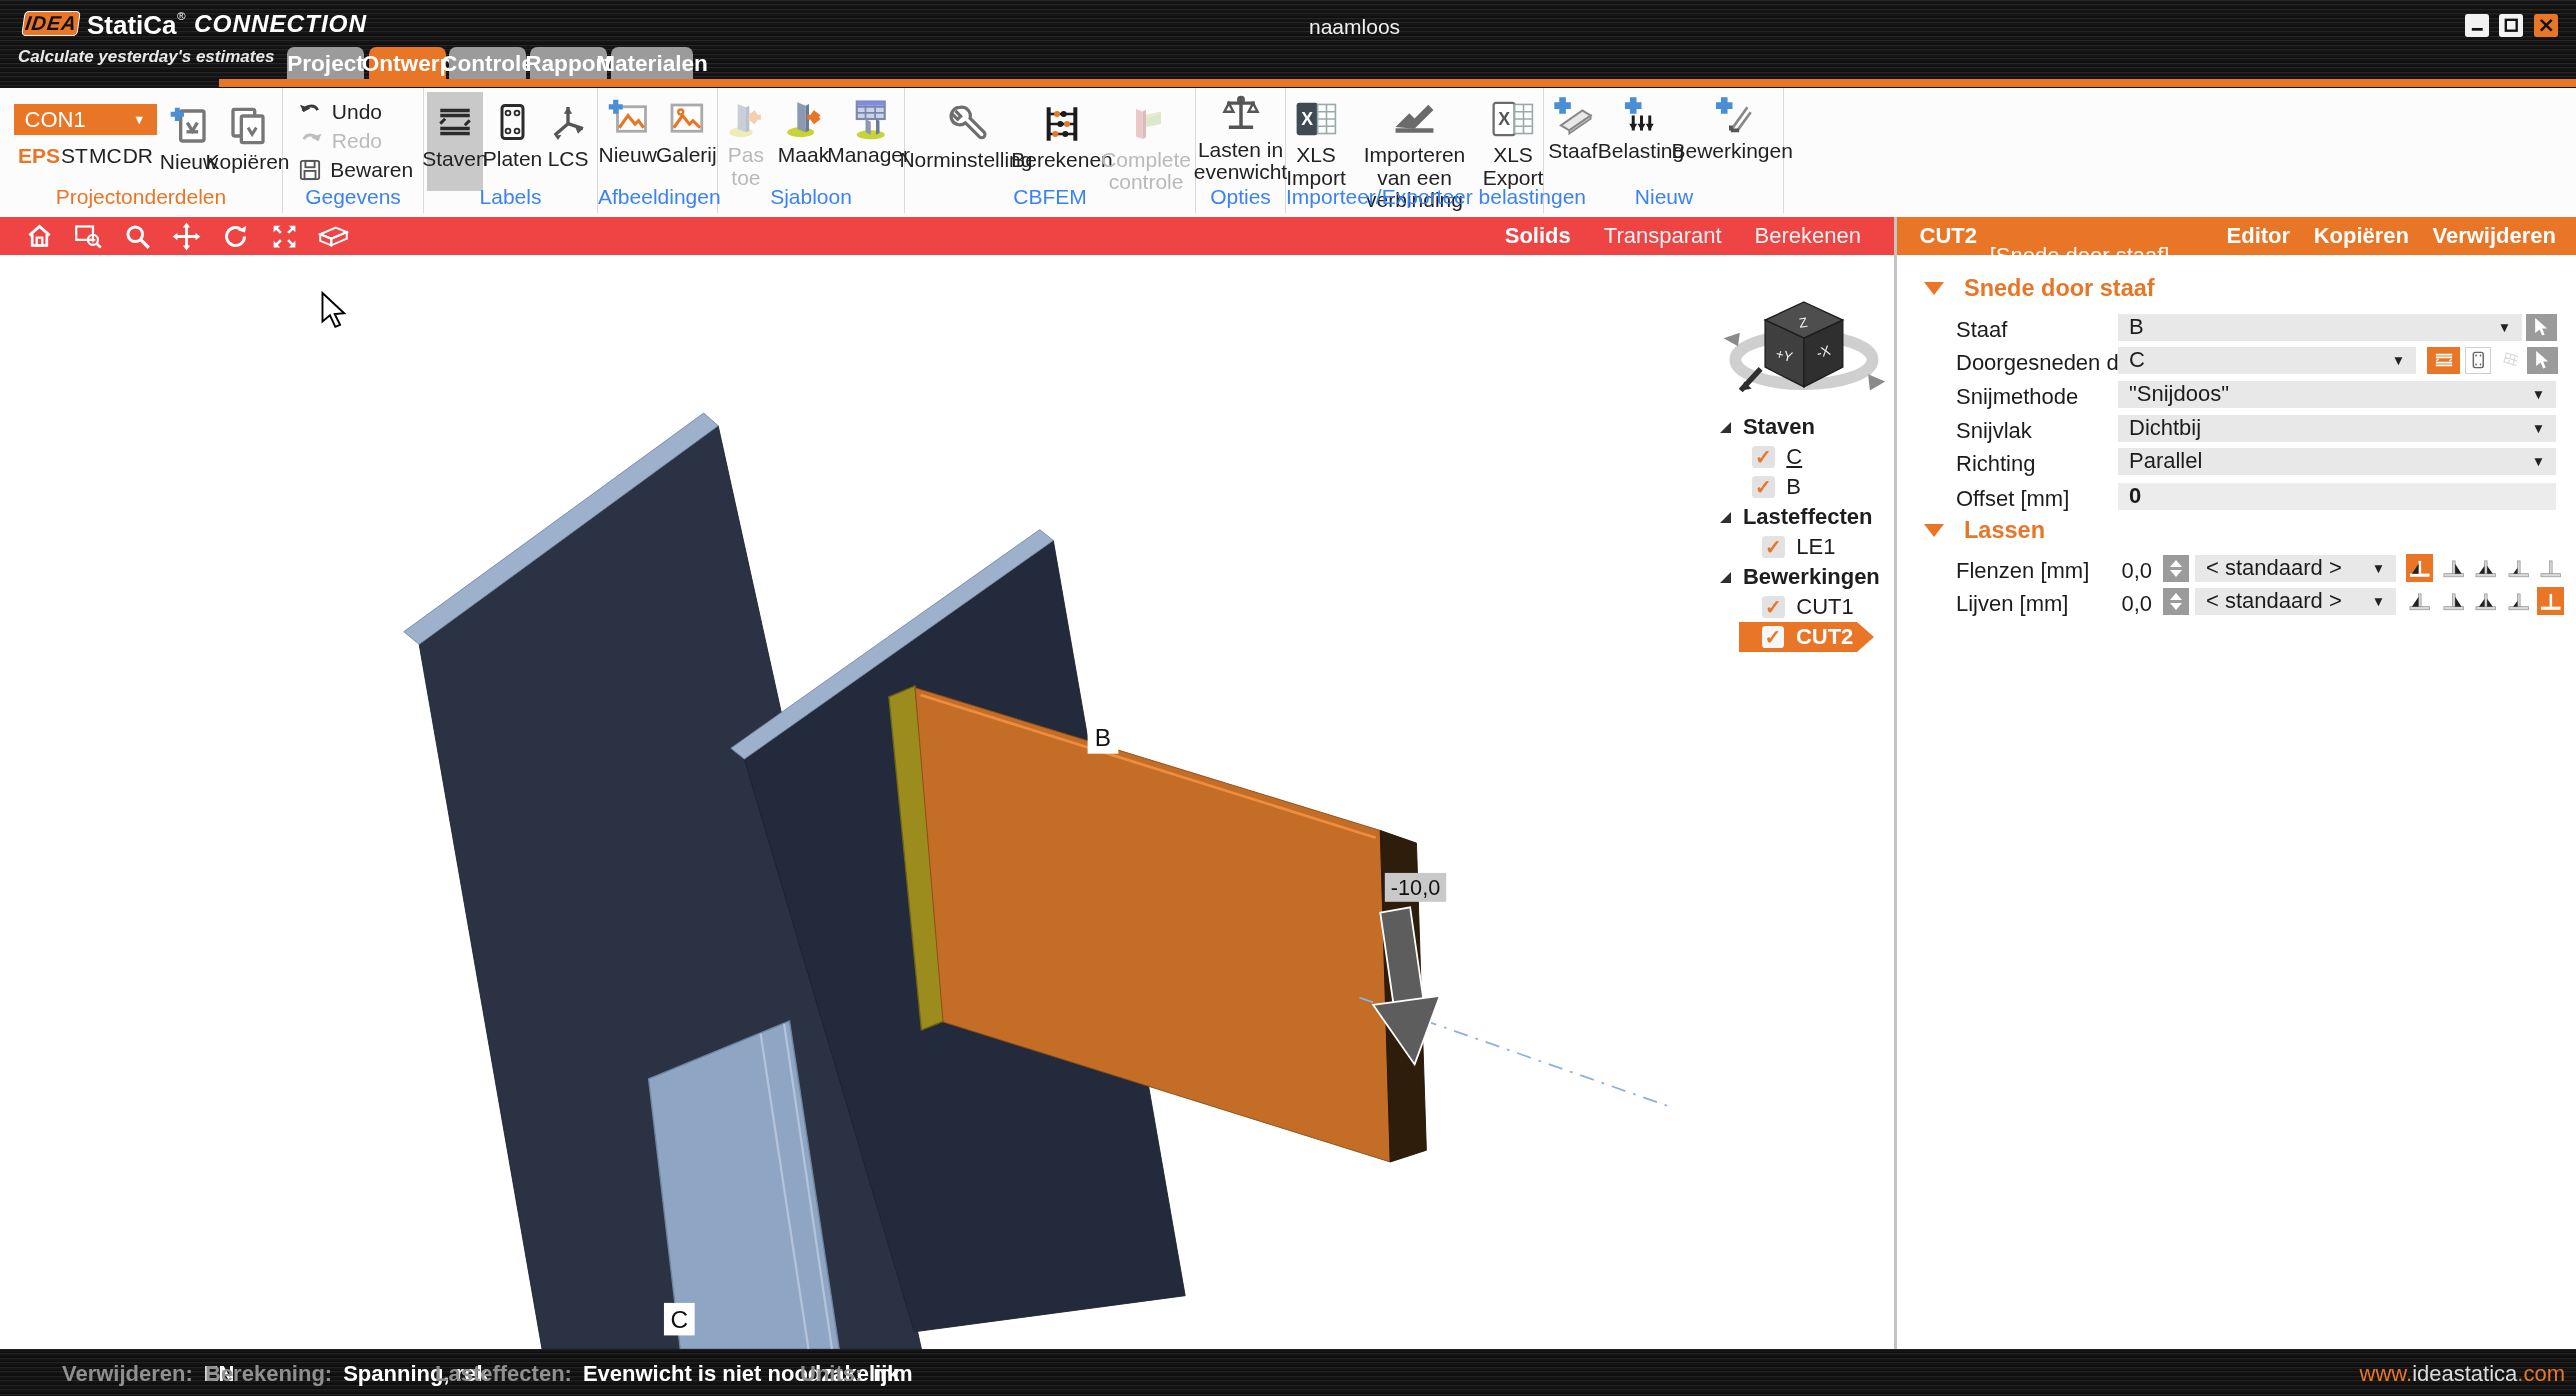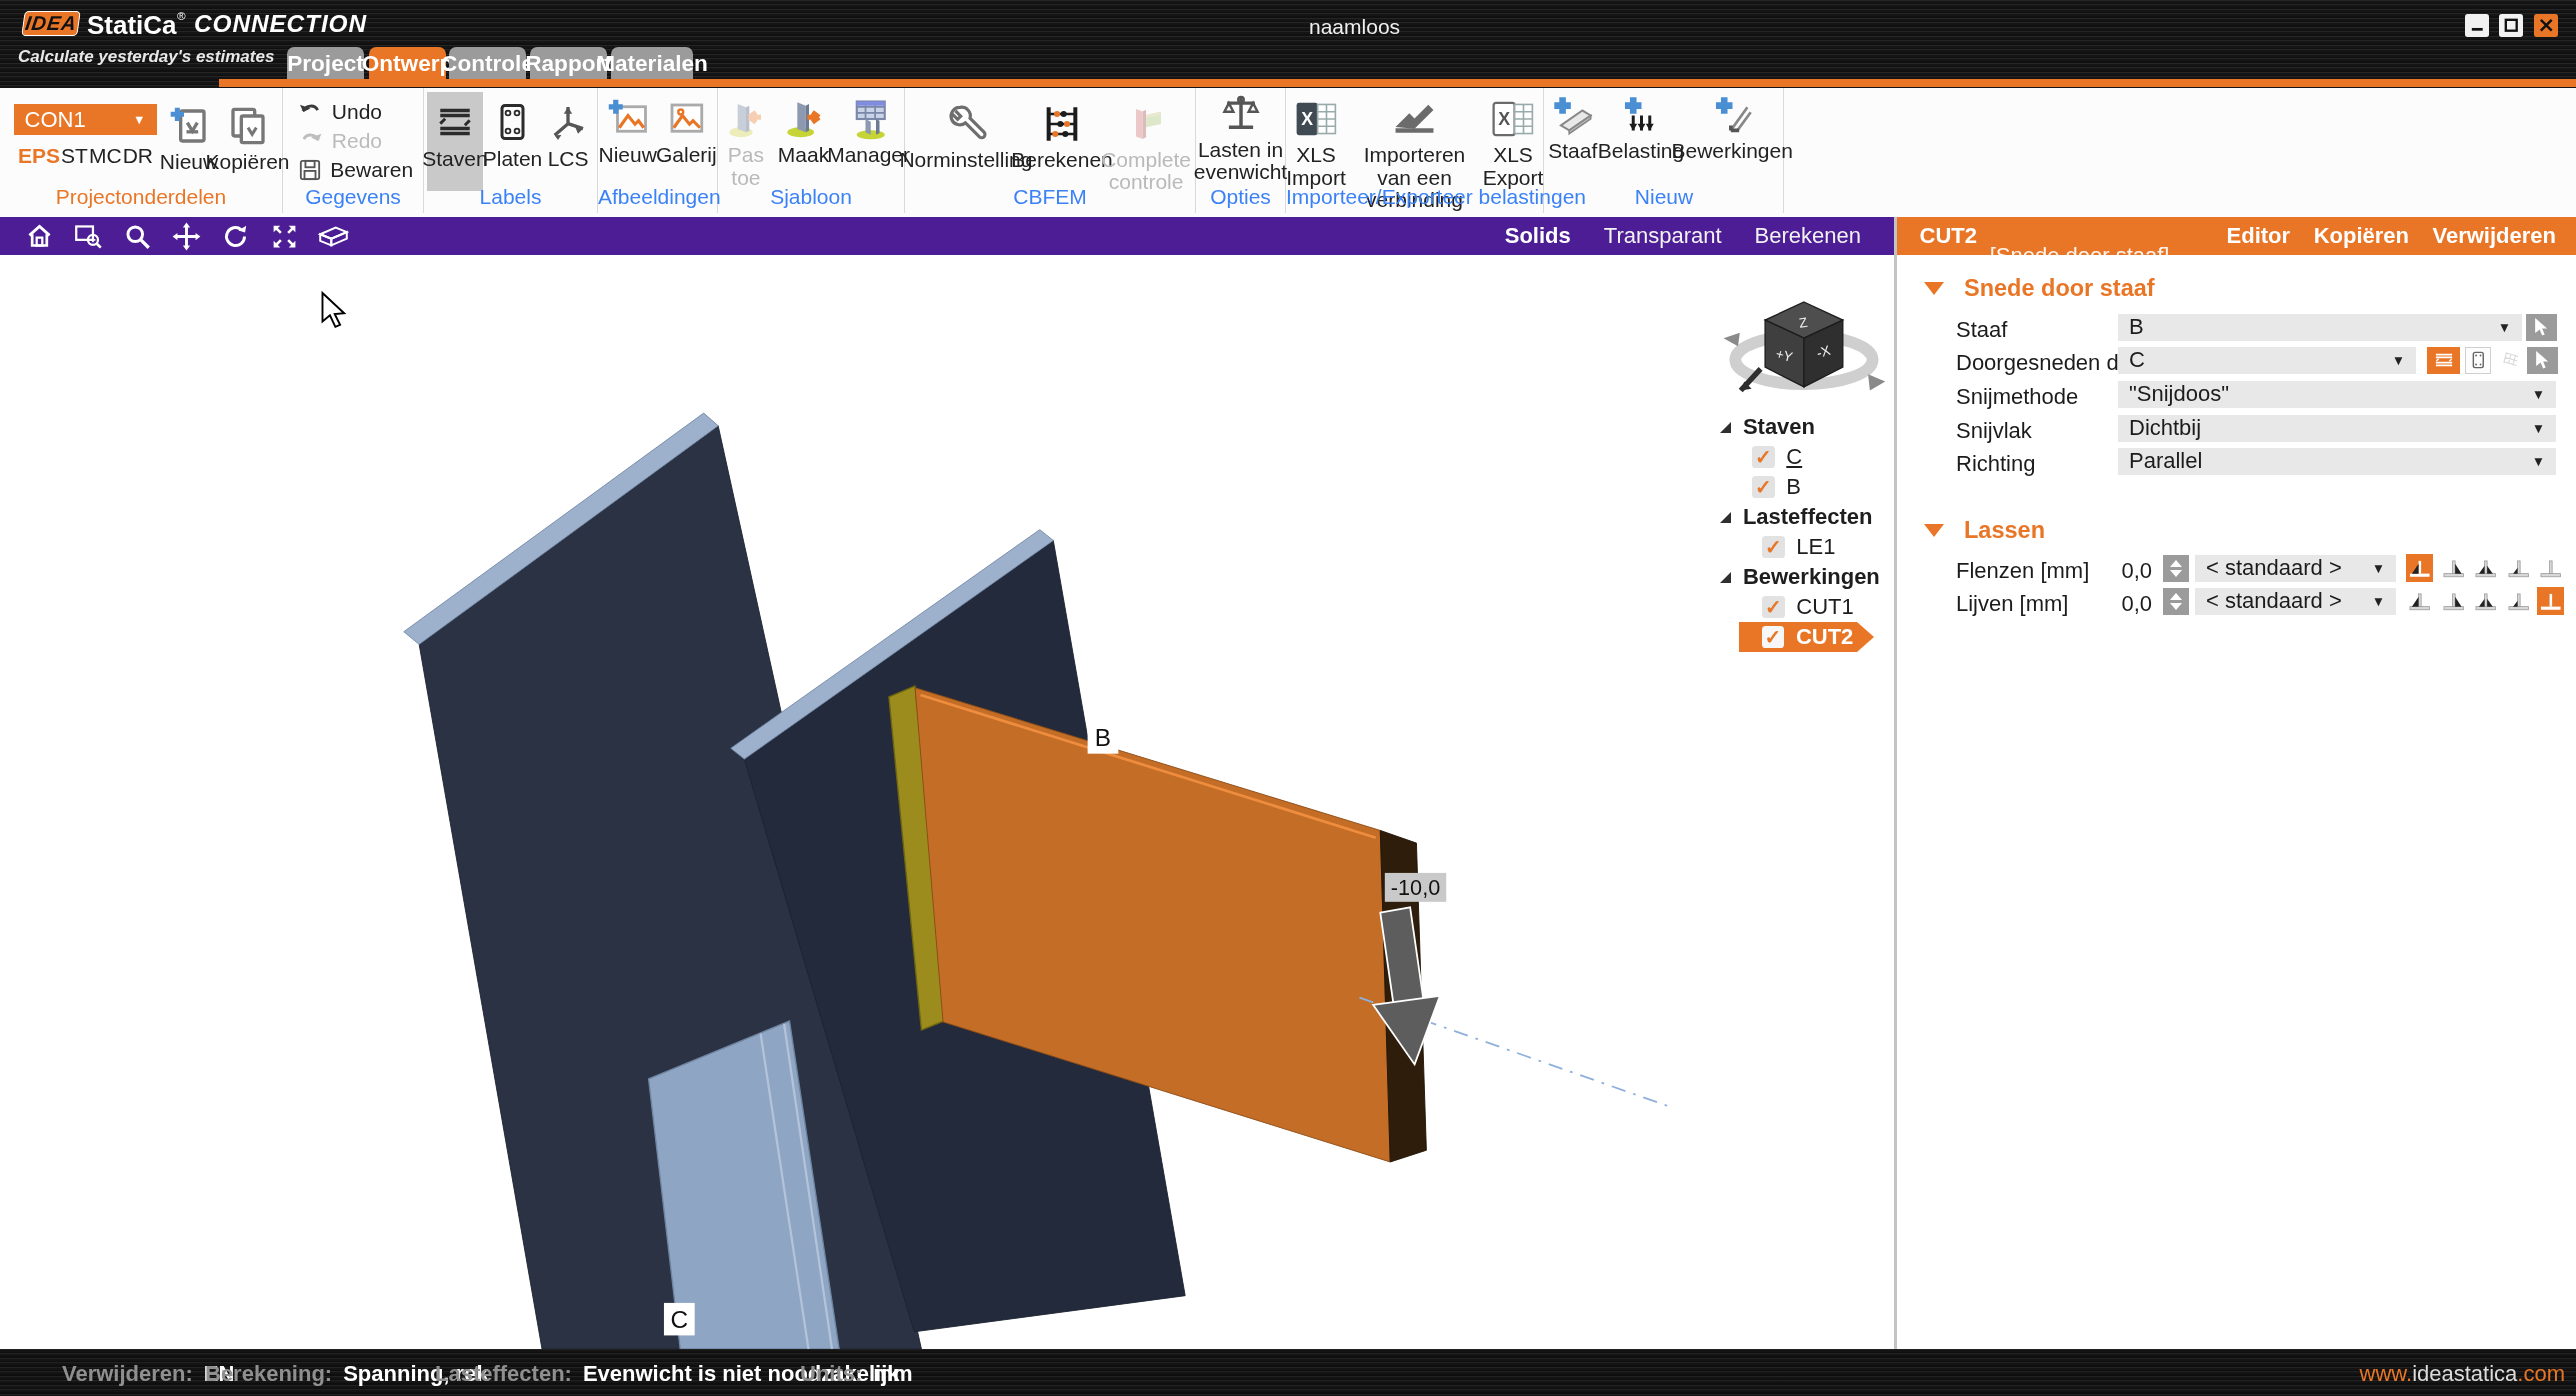--- a/index.html
+++ b/index.html
@@ -39,21 +39,21 @@
   .rbtn.selected { background:#c9c9c9; }
   .rrow { display:flex; justify-content:center; gap:3.6px; }
   #con1-box { position:absolute; left:13.5px; top:16.3px; width:143px; height:31px; background:#e97626; color:#fff; font-size:22px; display:flex; align-items:center; padding:0 11px; }
   #con1-box .dd { margin-left:auto; font-size:12.6px; }
   #proj-types { position:absolute; left:18px; top:56px; width:135px; display:flex; justify-content:space-between; font-size:21px; color:#222; }
   #proj-types .t0 { color:#e97626; font-weight:bold; }
   .small-row { display:flex; align-items:center; gap:9px; height:29px; padding-left:16.3px; font-size:21px; color:#222; }
   .small-row.disabled { color:#bbb; }
 
   
-  #vp-toolbar { position:absolute; left:0; top:217px; width:1897px; height:38px; background:#4c1d95; display:flex; align-items:center; }
+  #vp-toolbar { position:absolute; left:0; top:217px; width:1897px; height:38px; background:#ef4444; display:flex; align-items:center; }
   .tbic { width:49px; height:38px; display:flex; align-items:center; justify-content:center; }
   #vp-modes { margin-left:auto; display:flex; gap:33px; padding-right:36px; font-size:22px; color:#f2f2f2; }
   #vp-modes .mode.active { font-weight:bold; color:#fff; }
 
   
   #viewport { position:absolute; left:0; top:255px; width:1897px; height:1094px; background:#fff; }
   #vdivider { position:absolute; left:1894px; top:217px; width:2.7px; height:1132px; background:#c4c4c4; }
 
   
   #tree { position:absolute; left:1713px; top:412px; width:186px; }
@@ -668,20 +668,26 @@
   </div>
 
   <div class="prow" style="top:230px">
     <span class="plabel">Richting</span>
     <div class="pfield" style="width:438px">
       <span>Parallel</span>
         <span class="dd">▼</span>
     </div>
   </div>
 
+  <div class="prow" style="top:265px">
+    <span class="plabel">Offset [mm]</span>
+    <div class="pfield" style="width:438px;background:#ececec;font-weight:bold">
+      <span>0</span>
+    </div>
+  </div>
 
   <div class="sec-head" style="left:27px;top:300px">
     <span class="tri"></span>
     <span class="sec-title">Lassen</span>
   </div>
 
   <div class="prow" style="top:337px">
     <span class="plabel">Flenzen [mm]</span>
     <span class="wval">0,0</span>
     <div class="spin" style="left:266px">

